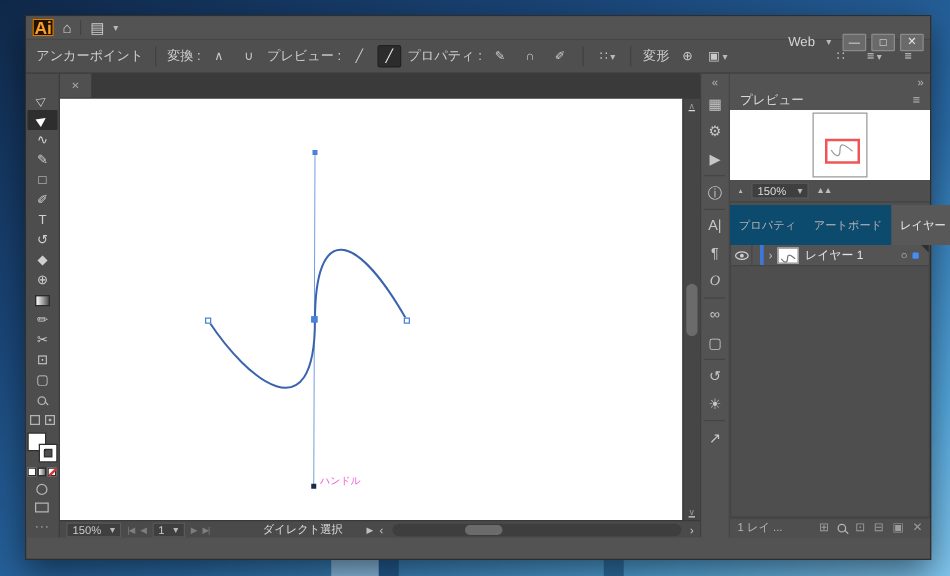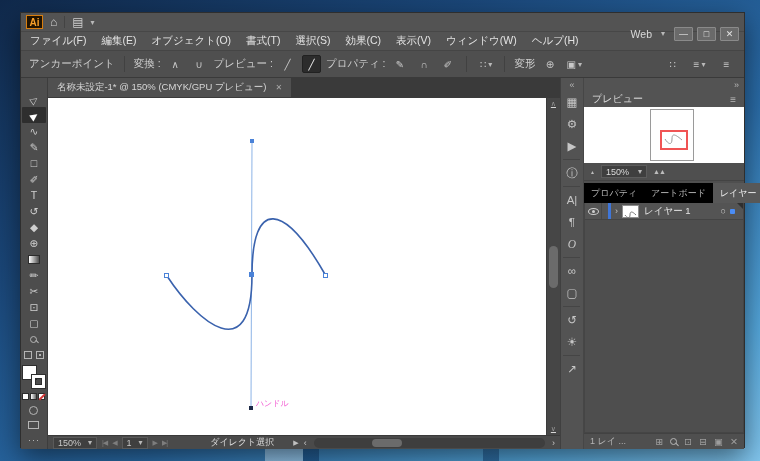--- a/index.html
+++ b/index.html
@@ -13,21 +13,21 @@
   .beam.dark2 { left:483px; width:16px; height:90px; background:linear-gradient(180deg,rgba(12,60,115,0) 0%,rgba(12,60,115,.5) 100%); }
 
   .window { position:absolute; left:20px; top:12px; width:725px; height:436px;
     background:#535353; border:1px solid #2e2e2e; box-shadow:0 10px 26px rgba(0,0,0,.5);
     color:#d8d8d8; }
 
   
   .titlebar { height:19px; display:flex; align-items:center; gap:7px; padding:0 5px;
     background:#535353; border-bottom:1px solid #474747; font-size:10.5px; }
   .ai-logo { width:17px; height:14px; background:#211300; border:1px solid #d97e0e;
-    color:#f9a02a; font-size:10px; font-weight:bold; display:flex; align-items:center; justify-content:center; }
+    color:#f9a02a; font-size:14px; font-weight:bold; display:flex; align-items:center; justify-content:center; }
   .tb-icon { color:#cfcfcf; font-size:12px; line-height:1; }
   .tb-sep { width:1px; height:12px; background:#434343; }
   .chev { font-size:8px; color:#b9b9b9; }
   .tb-right { margin-left:auto; display:flex; align-items:center; gap:9px;margin-top:23px; }
   .search-box { display:flex; align-items:center; gap:5px; width:148px; height:15px;
     background:#5d5d5d; border:1px solid #8a8a8a; border-radius:2px; padding:0 5px; }
   .search-box input { flex:1; background:transparent; border:none; outline:none;
     color:#d8d8d8; font-size:9.5px; font-family:inherit; width:100px; }
   .search-box input::placeholder { color:#a9a9a9; }
   .mag { position:relative; width:7px; height:7px; border:1.4px solid #b5b5b5; border-radius:50%; flex:none; }
@@ -127,21 +127,21 @@
   .nav-preview { height:56px; background:#fff; position:relative; }
   .nav-page { position:absolute; left:66px; top:2px; width:44px; height:52px;
     background:#fff; border:1px solid #9a9a9a; }
   .nav-viewbox { position:absolute; left:9px; top:20px; width:28px; height:20px; border:2px solid #f05454; }
   .nav-zoomrow { height:18px; display:flex; align-items:center; gap:6px; padding:0 6px;
     background:#4f4f4f; border-bottom:1px solid #434343; }
   .nz-small { font-size:5px; color:#bdbdbd; }
   .nz-box { display:flex; align-items:center; gap:9px; height:13px; padding:0 4px;
     background:#3f3f3f; border:1px solid #5c5c5c; font-size:9px; color:#dcdcdc; }
   .nz-mtn { font-size:7px; color:#bdbdbd; letter-spacing:-1px; }
-  .panel-tabs { height:20px; display:flex; align-items:stretch; background:#000000; margin-top:2px; }
+  .panel-tabs { height:32px; display:flex; align-items:stretch; background:#0c4a6e; margin-top:2px; }
   .ptab { display:flex; align-items:center; padding:0 7px; font-size:9px; color:#b2b2b2; white-space:nowrap; }
   .ptab.active { background:#585858; color:#ebebeb; }
   .layers-body { flex:1; background:#4e4e4e; border:1px solid #454545; border-top:none; display:flex; flex-direction:column; }
   .layer-row { height:17px; display:flex; align-items:center; border-bottom:1px solid #444; position:relative; background:#545454; }
   .eye-cell { width:17px; height:100%; border-right:1px solid #464646; display:flex; align-items:center; justify-content:center; }
   .eye { width:11px; height:7px; border:1px solid #cfcfcf; border-radius:50%; position:relative; }
   .eye::after { content:""; position:absolute; left:3px; top:1px; width:3px; height:3px; background:#cfcfcf; border-radius:50%; }
   .sel-bar { width:3px; height:100%; background:#3f76d8; margin-left:6px; }
   .expander { color:#c5c5c5; font-size:9px; margin:0 4px; }
   .layer-thumb { width:17px; height:13px; background:#fff; border:1px solid #8e8e8e; position:relative; }
@@ -175,31 +175,20 @@
       <span>Web</span>
       <span class="chev">▾</span>
       <div class="win-btns">
         <span class="win-btn">—</span>
         <span class="win-btn">□</span>
         <span class="win-btn">✕</span>
       </div>
     </div>
   </div>
 
-  <div class="menubar">
-    <span class="menu-item">ファイル(F)</span>
-    <span class="menu-item">編集(E)</span>
-    <span class="menu-item">オブジェクト(O)</span>
-    <span class="menu-item">書式(T)</span>
-    <span class="menu-item">選択(S)</span>
-    <span class="menu-item">効果(C)</span>
-    <span class="menu-item">表示(V)</span>
-    <span class="menu-item">ウィンドウ(W)</span>
-    <span class="menu-item">ヘルプ(H)</span>
-  </div>
 
   <div class="controlbar">
     <span>アンカーポイント</span>
     <span class="cb-sep"></span>
     <span>変換 :</span>
     <span class="cb-btn">∧</span>
     <span class="cb-btn">∪</span>
     <span>プレビュー :</span>
     <span class="cb-btn">╱</span>
     <span class="cb-btn active">╱</span>
@@ -294,21 +283,20 @@
         <span class="cs none"></span>
       </div>
       <span class="mode-circle"></span>
       <span class="screen-rect"></span>
       <span class="tool-dots">···</span>
     </div>
 
     <div class="docarea">
       <div class="tabbar">
         <div class="doctab">
-          <span>名称未設定-1* @ 150% (CMYK/GPU プレビュー)</span>
           <span class="tab-close">✕</span>
         </div>
       </div>
       <div class="canvasrow">
         <div class="canvas">
           <svg class="curve-svg" width="498" height="337">
             <path fill="none" stroke-width="0.8" d="M204,43 L203,310" stroke="#6f9fdf"></path>
             <path fill="none" stroke-width="1.6" d="M119,178 C150,225 204,270 204,177 C204,100 236,104 278,178" stroke="#3a62ad"></path>
           </svg>
           <span class="anchor" style="left:116px;top:175px;"></span>

